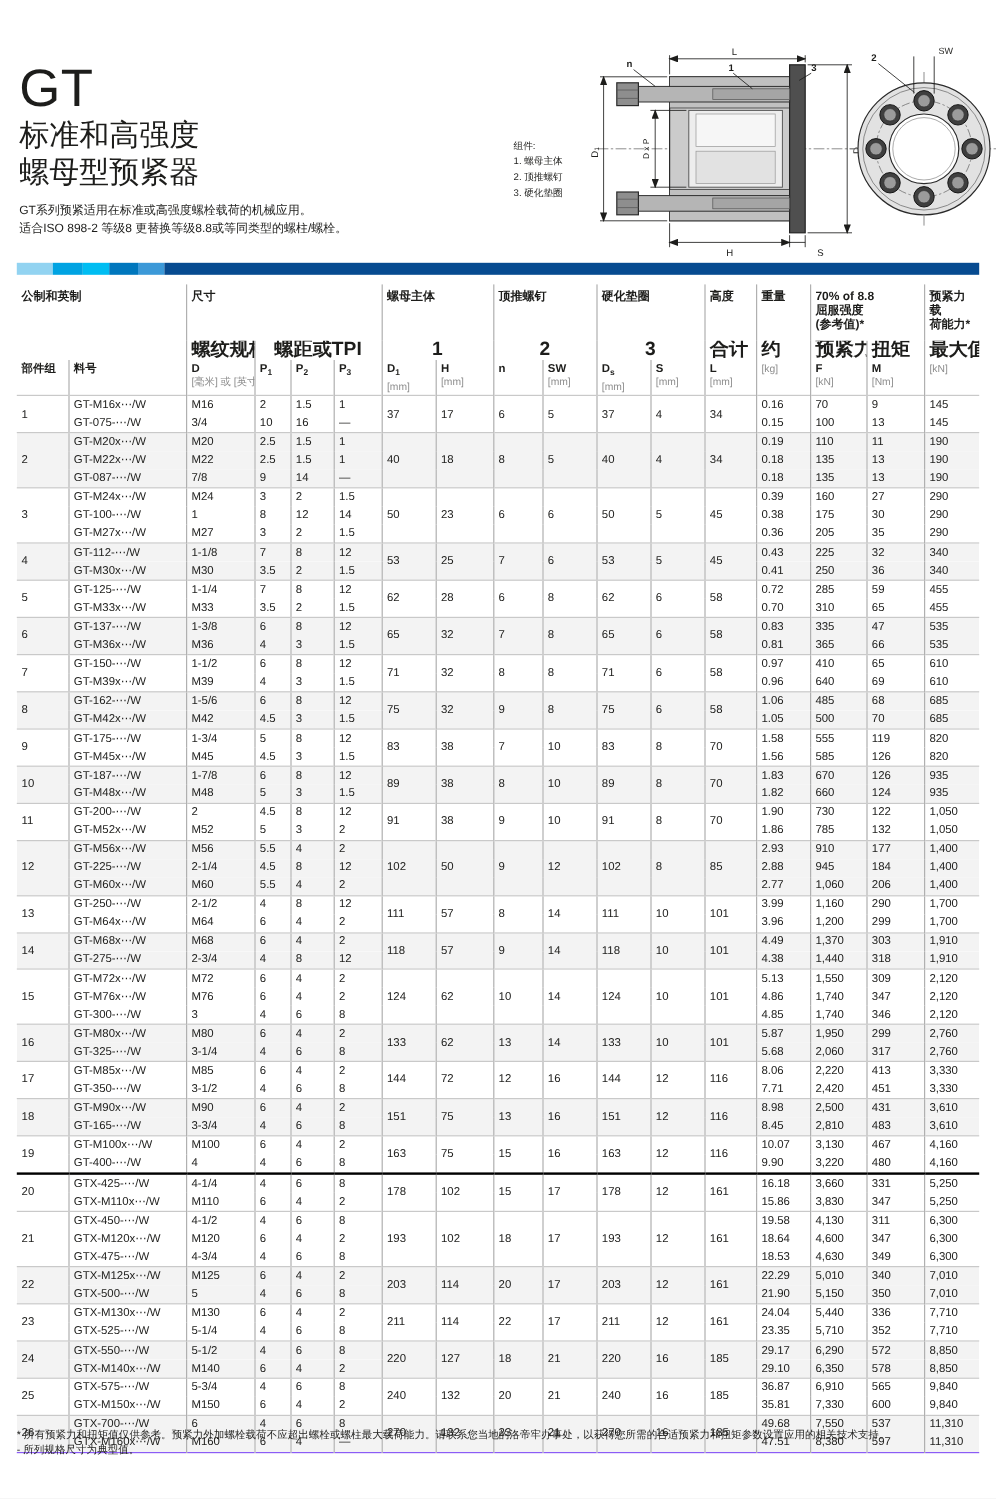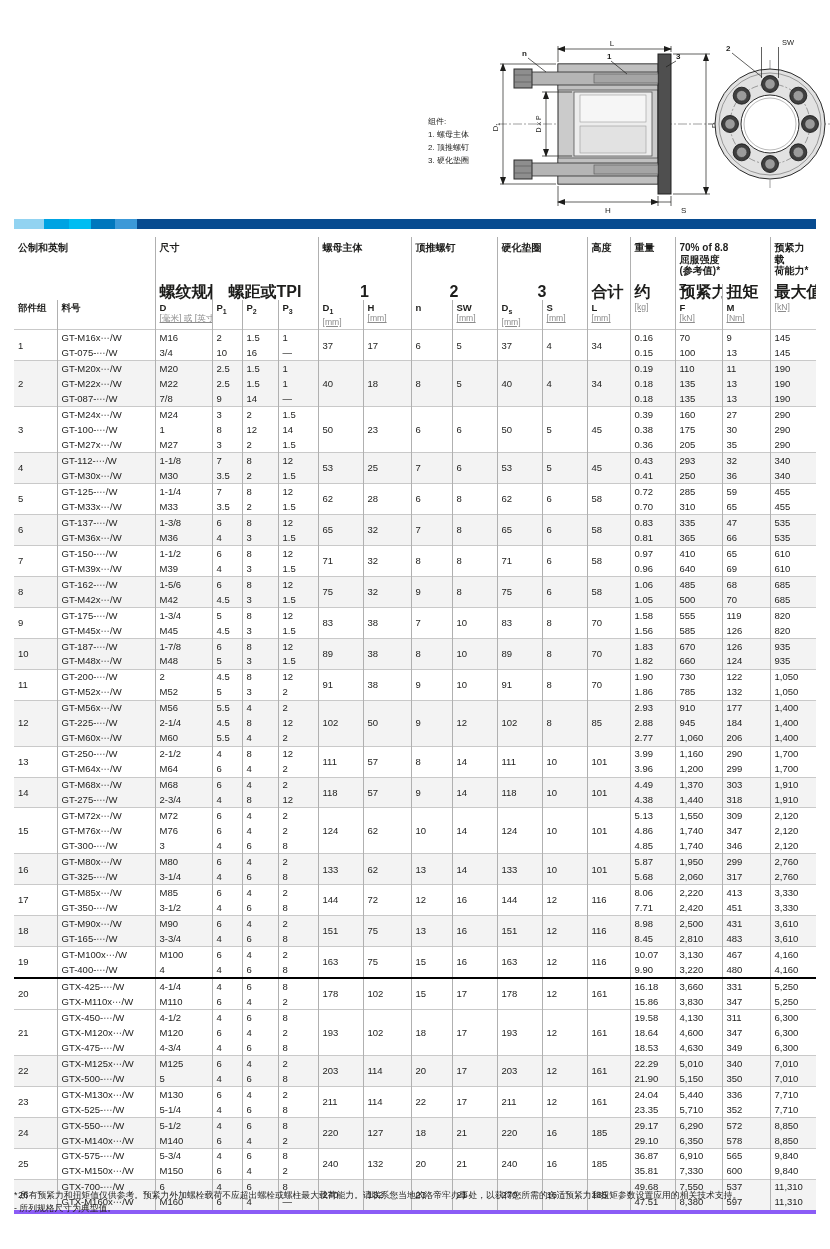--- a/index.html
+++ b/index.html
@@ -11,43 +11,52 @@
   .subtitle{font-size:25px;font-weight:300;line-height:31px;}
   .desc{margin-top:9px;font-size:10px;line-height:14.5px;}
   
   .drawing{position:absolute;left:410px;top:34px;width:420px;height:184px;}
   .drawing svg{display:block;}
   
   .accent-bar{position:absolute;left:14px;top:219px;width:802px;height:10px;display:flex;}
   .accent-bar .seg{height:100%;}
   
   .spec-table{position:absolute;left:14px;top:237px;width:802px;border-collapse:collapse;table-layout:fixed;
-              border-bottom:4px solid #8b5cf6;}
+              border-bottom:1px solid #8b5cf6;}
   .spec-table th,.spec-table td{border-left:1px solid #b0b0b0;vertical-align:middle;
               padding:1.7px 4px;font-size:9.5px;line-height:11.6px;text-align:left;overflow:hidden;white-space:nowrap;}
   .spec-table tr>th:first-child,.spec-table td.c-group{border-left:none;}
   .spec-table thead th{font-weight:700;background:#fff;}
   .spec-table thead tr.r1 th{font-size:10px;vertical-align:top;padding-top:5px;white-space:pre-line;line-height:11.5px;height:40px;}
   .spec-table thead tr.r2 th{font-size:16px;height:13px;}
   .spec-table thead tr.r3 th{vertical-align:top;height:26px;}
   .spec-table thead tr.r3{border-bottom:1px solid #adadad;}
   .spec-table .ctr{text-align:center;}
-  .unit{display:block;color:#8c8c8c;font-weight:400;font-size:8.6px;line-height:10px;white-space:nowrap;text-decoration:underline;}
+  .unit{display:block;color:#8c8c8c;font-weight:400;font-size:8.6px;line-height:10px;white-space:nowrap;}
   .spec-table sub{font-size:7px;}
   tr.shade td{background:#f3f3f3;}
   tr.gsep td{border-top:1px solid #c9c9c9;}
   tr.thick td{border-top:2px solid #000;}
   
   .footnotes{position:absolute;left:14px;top:1189px;width:810px;font-size:8.8px;line-height:13.2px;white-space:nowrap;}
 </style>
 </head>
 <body>
 
 <div class="page">
 
+  <div class="title-block">
+    <div class="big-title">GT</div>
+    <div class="subtitle">标准和高强度</div>
+    <div class="subtitle">螺母型预紧器</div>
+    <div class="desc">
+      <div>GT系列预紧适用在标准或高强度螺栓载荷的机械应用。</div>
+      <div>适合ISO 898-2 等级8 更替换等级8.8或等同类型的螺柱/螺栓。</div>
+    </div>
+  </div>
 
   <div class="drawing">
     <svg width="420" height="184" viewBox="0 0 420 184">
       <defs>
         <marker id="arr" markerWidth="8" markerHeight="6" refX="7" refY="3" orient="auto" markerUnits="userSpaceOnUse">
           <path d="M0,0 L8,3 L0,6 z" fill="#1d1d1b"></path>
         </marker>
         <marker id="arrs" markerWidth="8" markerHeight="6" refX="1" refY="3" orient="auto" markerUnits="userSpaceOnUse">
           <path d="M8,0 L0,3 L8,6 z" fill="#1d1d1b"></path>
         </marker>
@@ -361,21 +370,21 @@
           <td>8</td>
           <td>12</td>
           <td rowspan="2">53</td>
           <td rowspan="2">25</td>
           <td rowspan="2">7</td>
           <td rowspan="2">6</td>
           <td rowspan="2">53</td>
           <td rowspan="2">5</td>
           <td rowspan="2">45</td>
           <td>0.43</td>
-          <td>293</td>
+          <td>225</td>
           <td>32</td>
           <td>340</td>
         </tr>
         <tr class="shade">
           <td>GT-M30x⋯/W</td>
           <td>M30</td>
           <td>3.5</td>
           <td>2</td>
           <td>1.5</td>
           <td>0.41</td>

